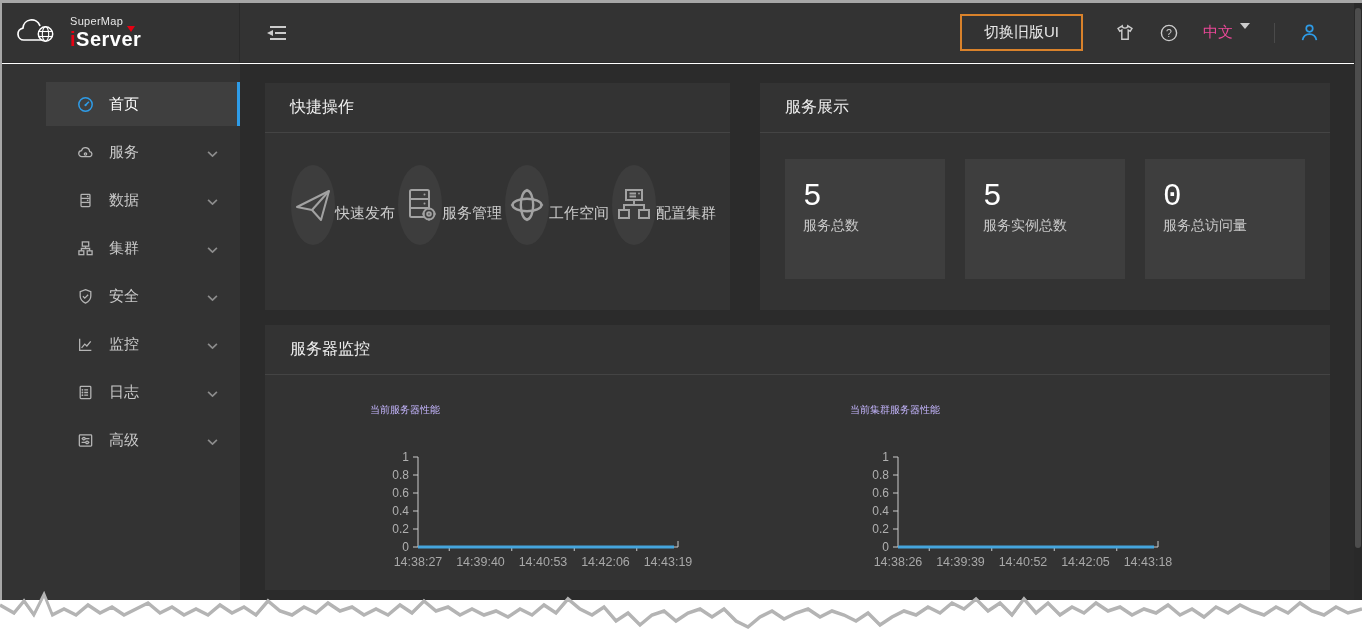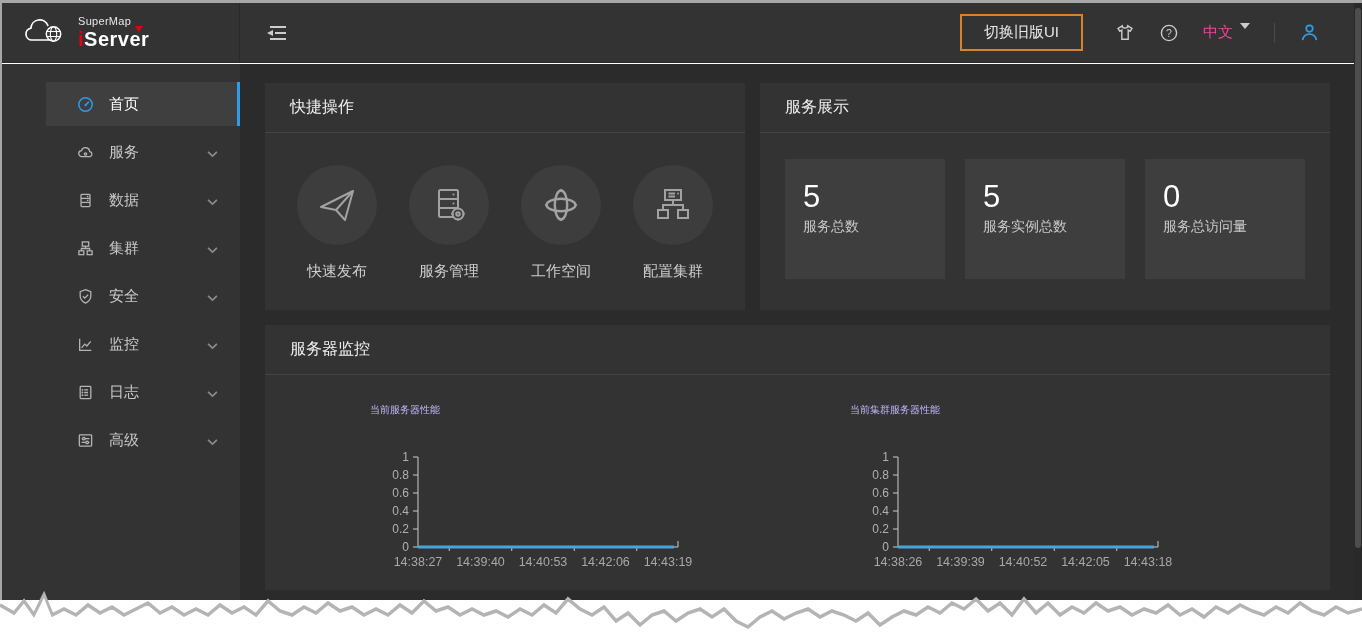--- a/index.html
+++ b/index.html
@@ -5,21 +5,21 @@
   * { margin:0; padding:0; box-sizing:border-box; }
   html,body { width:1362px; height:635px; overflow:hidden; background:#ffffff;
     font-family:"Liberation Sans","DejaVu Sans",sans-serif; }
   .app { position:absolute; left:0; top:0; width:1362px; height:635px; background:#ffffff; }
   .frame-border-top { position:absolute; left:0; top:0; width:1362px; height:3px; background:#a7a7a7; z-index:30;}
   .frame-border-left { position:absolute; left:0; top:0; width:2px; height:600px; background:#a7a7a7; z-index:30;}
 
   
   .topbar { position:absolute; left:2px; top:3px; right:0; height:60px; background:#333333;
     display:flex; align-items:stretch; border-bottom:1px solid #2a2a2a; }
-  .logo-area { width:238px; display:flex; align-items:center; padding-left:20px;
+  .logo-area { width:238px; display:flex; align-items:center; padding-left:12px;
     border-right:1px solid #2a2a2a; }
   .logo-cloud { margin-right:10px; }
   .brand { position:relative; line-height:1; }
   .brand-top { font-size:11px; color:#e8e8e8; letter-spacing:.3px; display:block; margin-bottom:2px;}
   .brand-bottom { font-size:20px; color:#ffffff; font-weight:bold; letter-spacing:.5px;}
   .brand-i { color:#e60012; }
   .brand-tri { position:absolute; left:57px; bottom:17px; width:0; height:0;
     border-left:4px solid transparent; border-right:4px solid transparent; border-top:6px solid #e60012;}
   .topbar-main { flex:1; display:flex; align-items:center; padding:0 42px 0 25px; }
   .collapse-btn { cursor:pointer; display:flex; align-items:center; }
@@ -37,28 +37,28 @@
   .nav-item { position:relative; height:44px; margin-bottom:4px; display:flex; align-items:center;
     padding-left:30px; cursor:pointer; color:#c9c9c9; font-size:15px; }
   .nav-item .nav-icon { width:18px; height:18px; margin-right:15px; display:flex; align-items:center; justify-content:center;}
   .nav-item.active { background:#3f3f3f; color:#ffffff; }
   .nav-item.active::after { content:""; position:absolute; right:0; top:0; width:3px; height:100%; background:#2e9ce8;}
   .nav-chevron { position:absolute; right:22px; top:50%; transform:translateY(-50%); }
 
   
   .content { position:absolute; left:240px; top:64px; right:8px; height:536px; background:#2b2b2b;
     padding:19px 24px 0 25px; }
-  .row1 { display:flex; gap:15px; }
+  .row1 { display:flex; gap:30px;font-family:Liberation Mono, monospace; }
   .panel { background:#333333; }
   .panel-header { height:50px; display:flex; align-items:center; padding:0 25px;
     color:#f0f0f0; font-size:16px; border-bottom:1px solid #444444; }
   .panel-quick { width:480px; height:227px; }
   .panel-services { flex:1; height:227px; }
   .quick-body { display:flex; justify-content:space-between; padding:32px 26px 0; }
-  .quick-item { width:92px; display:flex; flex-direction:column; align-items:center; cursor:pointer; }
+  .quick-item { width:92px; display:flex; flex-direction:row; align-items:center; cursor:pointer; }
   .quick-circle { width:80px; height:80px; border-radius:50%; background:#3d3d3d;
     display:flex; align-items:center; justify-content:center; }
   .quick-label { margin-top:17px; color:#cccccc; font-size:15px; white-space:nowrap; }
   .cards { display:flex; gap:20px; padding:26px 25px 0; }
   .stat-card { width:160px; height:120px; background:#3e3e3e; padding:20px 0 0 18px; cursor:pointer; }
   .stat-value { color:#ffffff; font-size:31px; }
   .stat-label { color:#c9c9c9; font-size:14px; margin-top:3px; }
 
   .panel-monitor { margin-top:15px; height:265px; }
   .monitor-body { display:flex; padding:28px 0 0 105px; }

